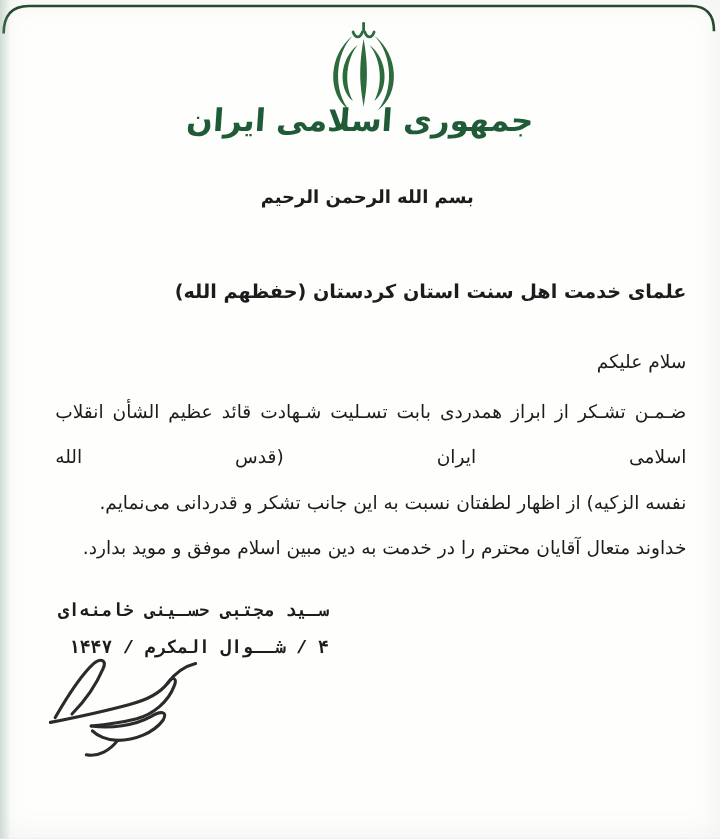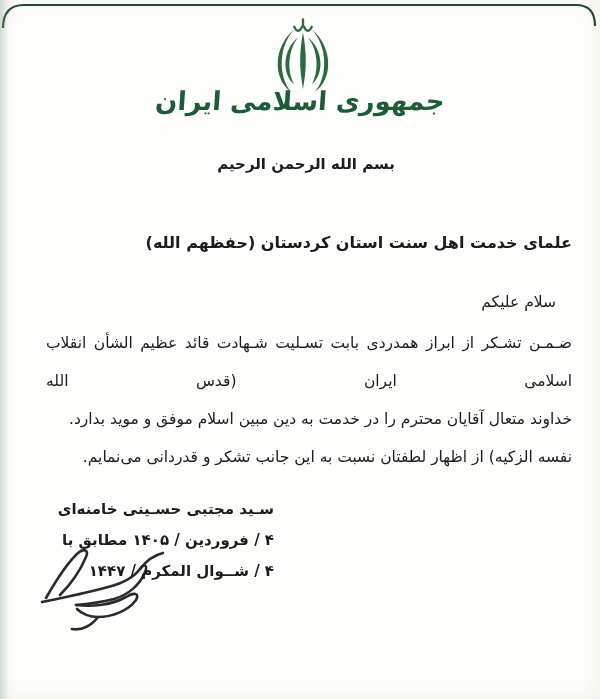--- a/index.html
+++ b/index.html
@@ -32,28 +32,29 @@
     position:absolute;left:0;top:155px;width:612px;
     text-align:center;
     font-size:15px;font-weight:bold;
     direction:rtl;
   }
   .letter-body{
     position:absolute;top:229px;left:22px;right:28px;
     direction:rtl;text-align:right;
   }
   .addressee{font-size:16px;font-weight:bold;line-height:27px;margin:0 0 34px;}
-  .salutation{font-size:15.5px;line-height:24px;margin:0 16px 10px;}
+  .salutation{font-size:15.5px;line-height:24px;margin:0 0 10px;}
   .body-line{font-size:15.5px;line-height:38px;margin:0;}
   .body-line.stretch{text-align:justify;text-align-last:justify;margin-left:24px;}
   .sig-block{
     position:absolute;top:494px;left:30px;width:244px;
     direction:rtl;text-align:right;
     font-size:15px;font-weight:bold;line-height:31px;
     white-space:nowrap;
+    font-family:Liberation Mono, monospace;
   }
   .sig-svg{position:absolute;left:28px;top:546px;pointer-events:none;}
 </style>
 </head>
 <body>
 
 <div class="page">
 
   <svg class="border-svg" width="600" height="699" viewBox="0 0 600 699">
     <defs>
@@ -96,27 +97,26 @@
   </div>
 
   <div class="calligraphy">جمهوری اسلامی ایران</div>
 
   <div class="bismillah">بسم الله الرحمن الرحیم</div>
 
   <div class="letter-body">
     <div class="addressee">علمای خدمت اهل سنت استان کردستان (حفظهم الله)</div>
     <div class="salutation">سلام علیکم</div>
     <p class="body-line stretch">ضـمـن تشـکر از ابراز همدردی بابت تسـلیت شـهادت قائد عظیم الشأن انقلاب اسلامی ایران (قدس الله</p>
+    <p class="body-line">نفسه الزکیه) از اظهار لطفتان نسبت به این جانب تشکر و قدردانی می‌نمایم.</p>
     <p class="body-line">خداوند متعال آقایان محترم را در خدمت به دین مبین اسلام موفق و موید بدارد.</p>
-    <p class="body-line">نفسه الزکیه) از اظهار لطفتان نسبت به این جانب تشکر و قدردانی می‌نمایم.</p>
   </div>
 
   <div class="sig-block">
     <div>سـید مجتبی حسـینی خامنه‌ای</div>
-    <div>۴ / فروردین / ۱۴۰۵ مطابق با</div>
     <div>۴ / شــوال المکرم / ۱۴۴۷</div>
   </div>
 
   <svg class="sig-svg" width="172" height="92" viewBox="0 0 172 92">
     <g fill="none" stroke="#1a1a1a" stroke-width="2.6" stroke-linecap="round" stroke-linejoin="round" opacity="0.92">
       <path d="M18,52 C26,38 38,18 50,7 C56,2 61,4 58,11 C52,25 42,39 32,49"></path>
       <path d="M14,56 C34,52 58,47 80,41 C96,37 106,31 112,23 C116,17 120,19 117,26 C112,39 100,49 86,53 C74,56 60,58 48,59"></path>
       <path d="M48,59 C64,61 84,59 98,51 C106,46 112,47 108,54 C100,65 84,71 70,71 C61,71 53,67 49,63"></path>
       <path d="M70,71 C64,79 54,85 44,83"></path>
       <path d="M112,23 C118,15 127,9 135,7"></path>

